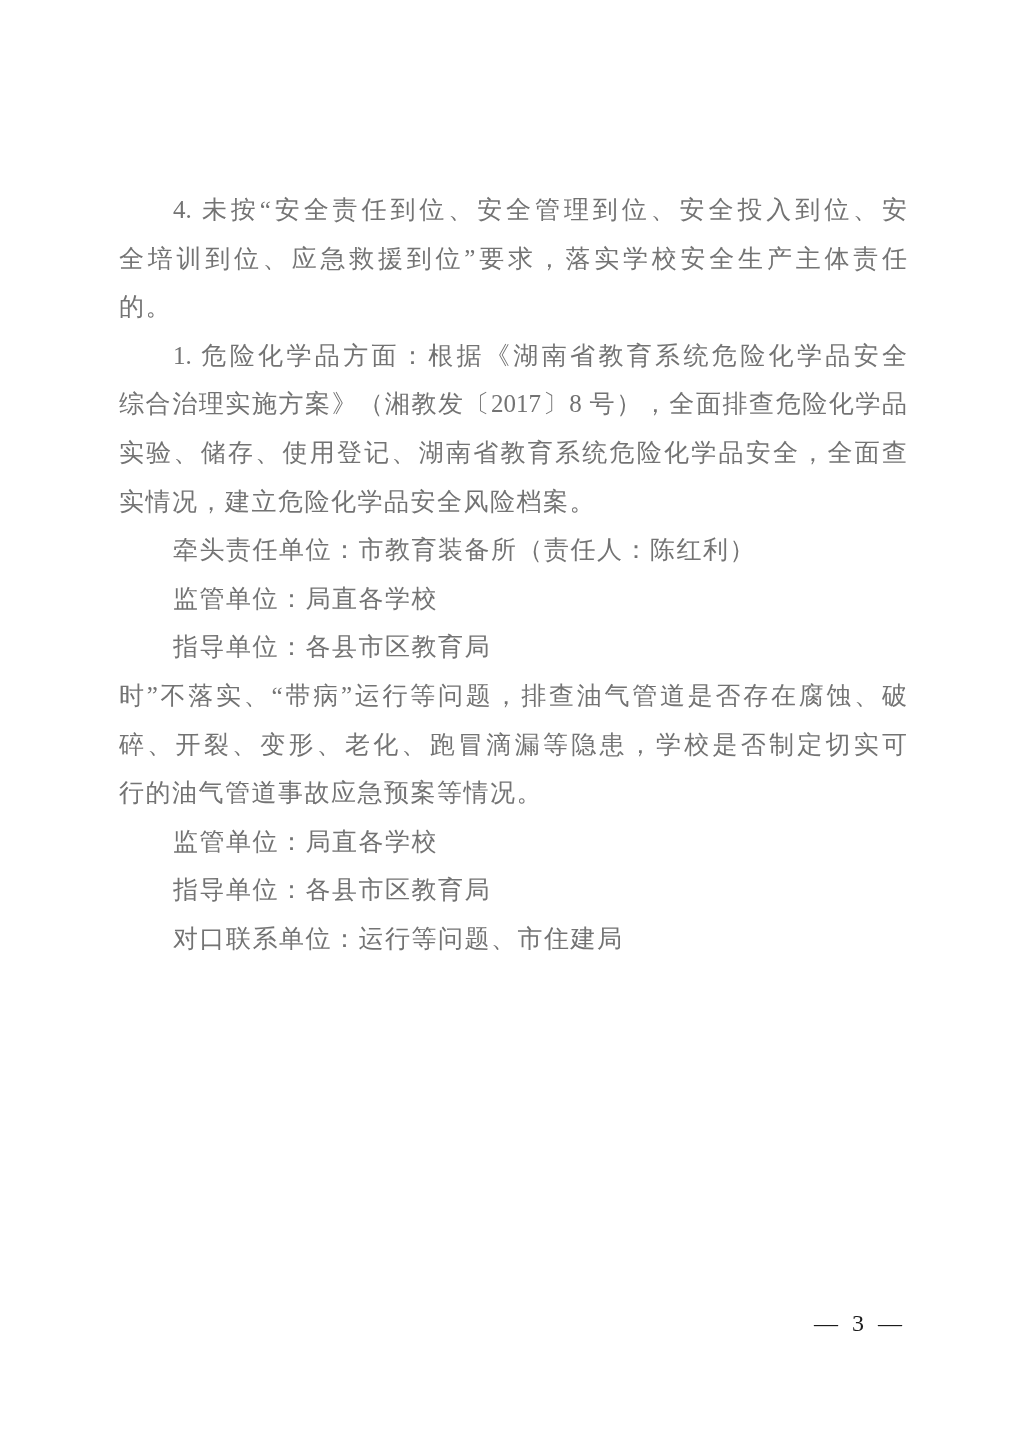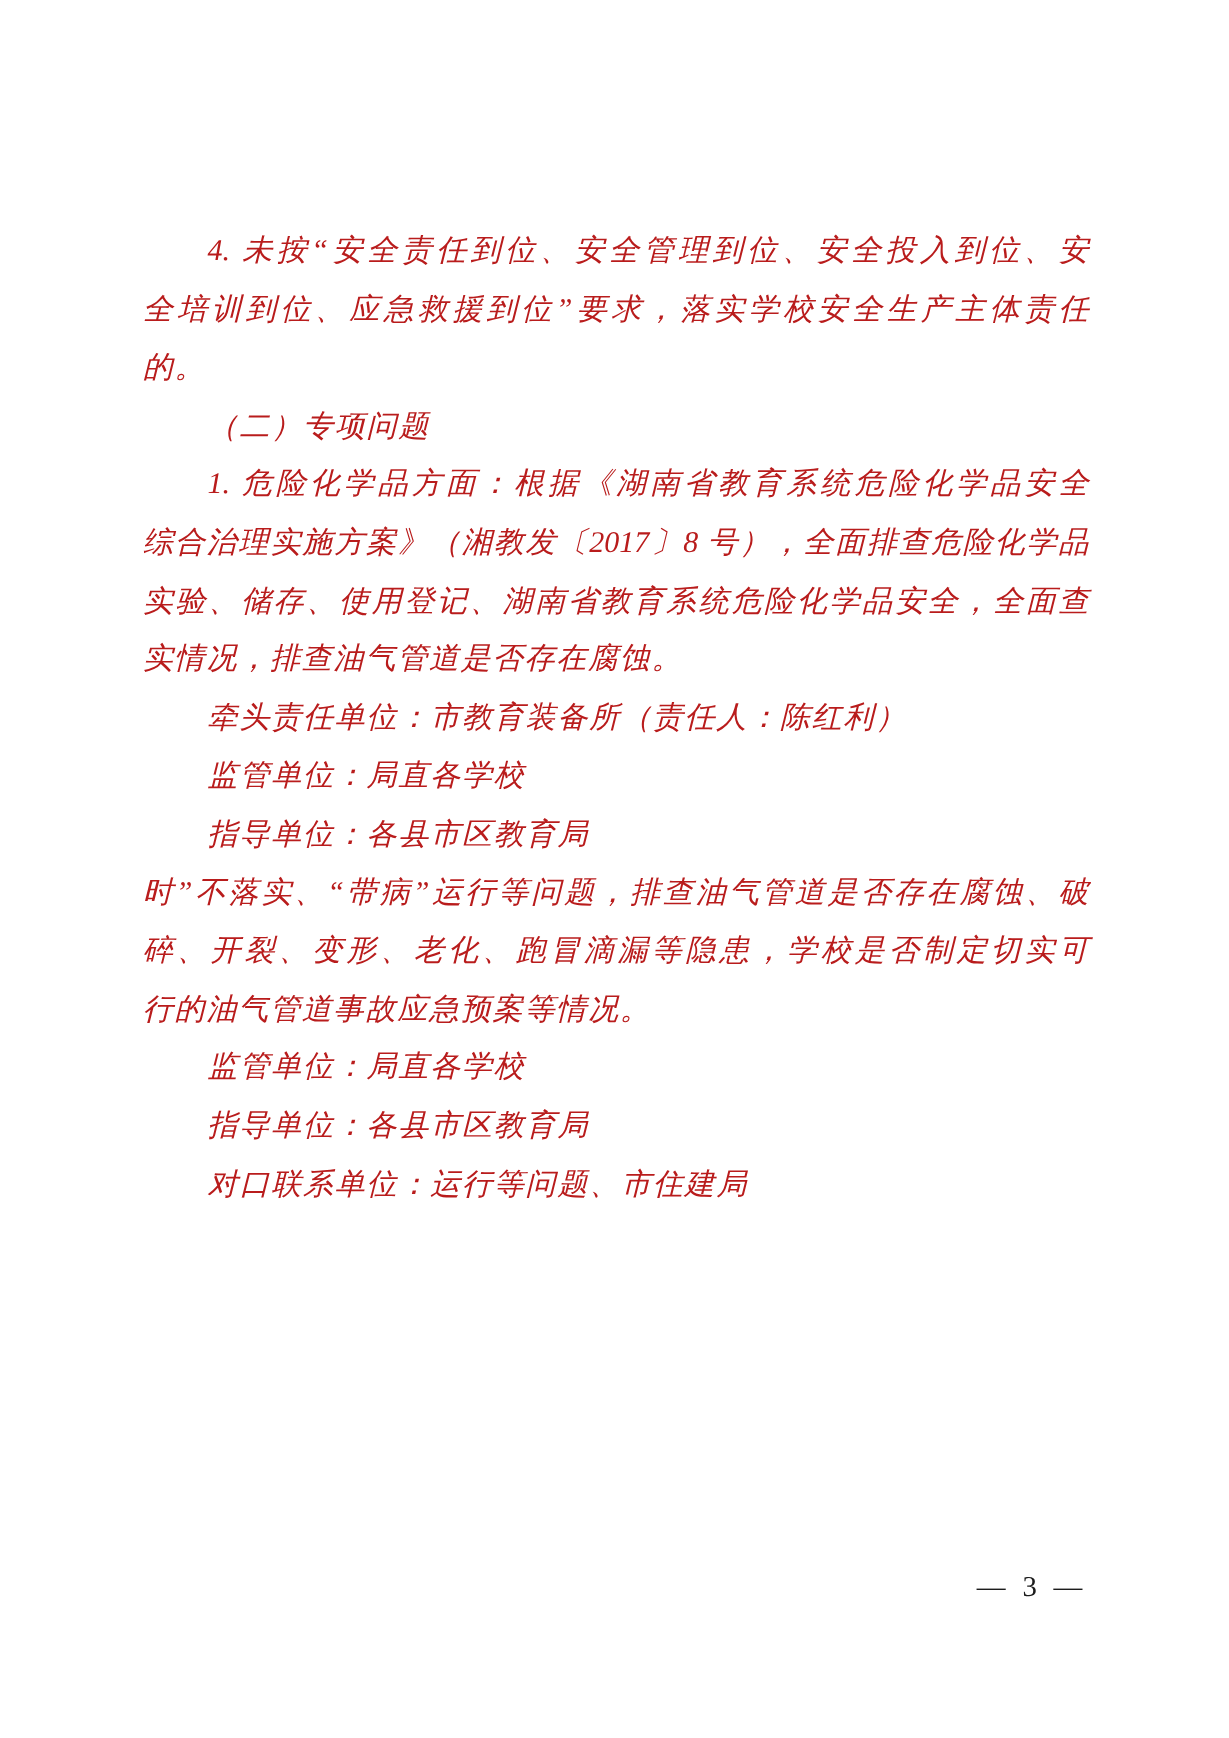--- a/index.html
+++ b/index.html
@@ -26,26 +26,25 @@
     left: 119px;
     top: 186px;
     width: 788px;
   }
   .line {
     margin: 0;
     padding: 0;
     font-size: 25px;
     line-height: 48.6px;
     height: 48.6px;
-    color: #b91c1c;
+    color: #737373;
     letter-spacing: 1.5px;
     text-align: left;
     white-space: nowrap;
     font-weight: 400;
-    font-style: italic;
   }
   .line.justify {
     letter-spacing: 0;
     white-space: normal;
     text-align: justify;
     text-align-last: justify;
     text-justify: inter-ideograph;
   }
   .line.indent {
     text-indent: 54px;
@@ -62,25 +61,24 @@
   }
 </style>
 </head>
 <body>
 
 <div class="page">
   <div class="content">
     <p class="line indent justify">4. 未按“安全责任到位、安全管理到位、安全投入到位、安</p>
     <p class="line justify">全培训到位、应急救援到位”要求，落实学校安全生产主体责任</p>
     <p class="line">的。</p>
-    <p class="line indent">（二）专项问题</p>
     <p class="line indent justify">1. 危险化学品方面：根据《湖南省教育系统危险化学品安全</p>
     <p class="line justify">综合治理实施方案》（湘教发〔2017〕8 号），全面排查危险化学品</p>
     <p class="line justify">实验、储存、使用登记、湖南省教育系统危险化学品安全，全面查</p>
-    <p class="line">实情况，排查油气管道是否存在腐蚀。</p>
+    <p class="line">实情况，建立危险化学品安全风险档案。</p>
     <p class="line indent">牵头责任单位：市教育装备所（责任人：陈红利）</p>
     <p class="line indent">监管单位：局直各学校</p>
     <p class="line indent">指导单位：各县市区教育局</p>
     <p class="line justify">时”不落实、“带病”运行等问题，排查油气管道是否存在腐蚀、破</p>
     <p class="line justify">碎、开裂、变形、老化、跑冒滴漏等隐患，学校是否制定切实可</p>
     <p class="line">行的油气管道事故应急预案等情况。</p>
     <p class="line indent">监管单位：局直各学校</p>
     <p class="line indent">指导单位：各县市区教育局</p>
     <p class="line indent">对口联系单位：运行等问题、市住建局</p>
   </div>

